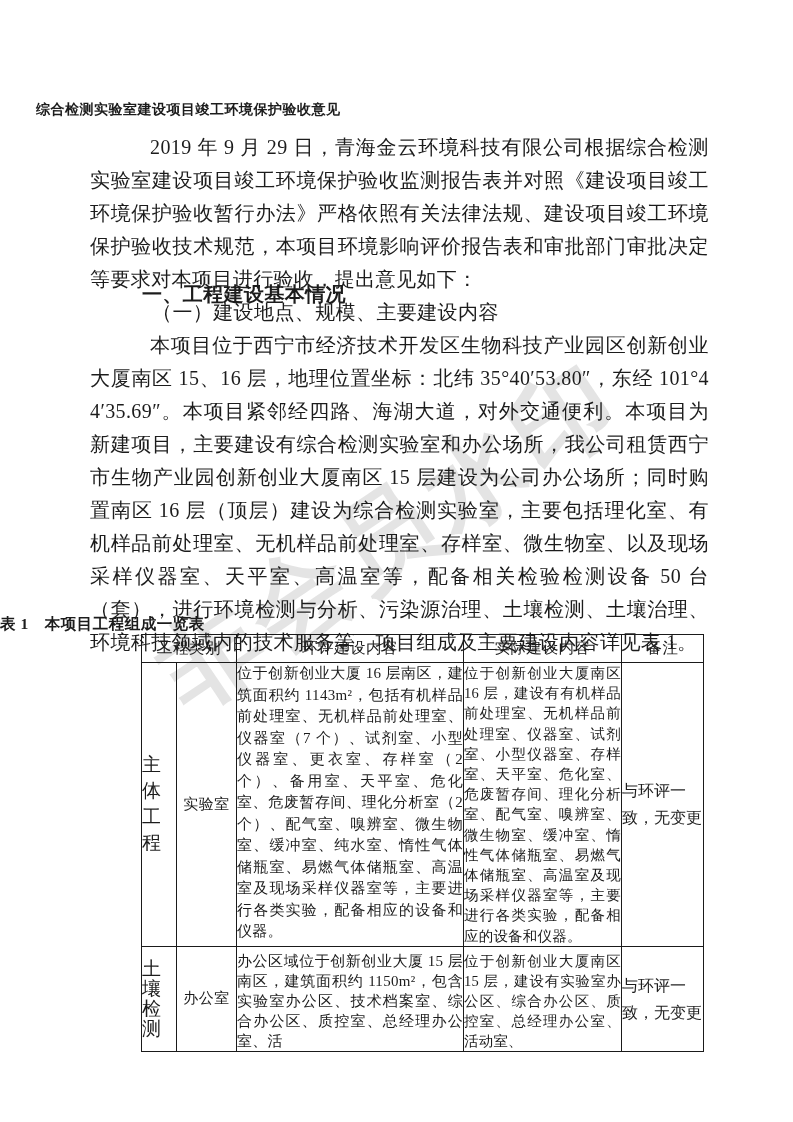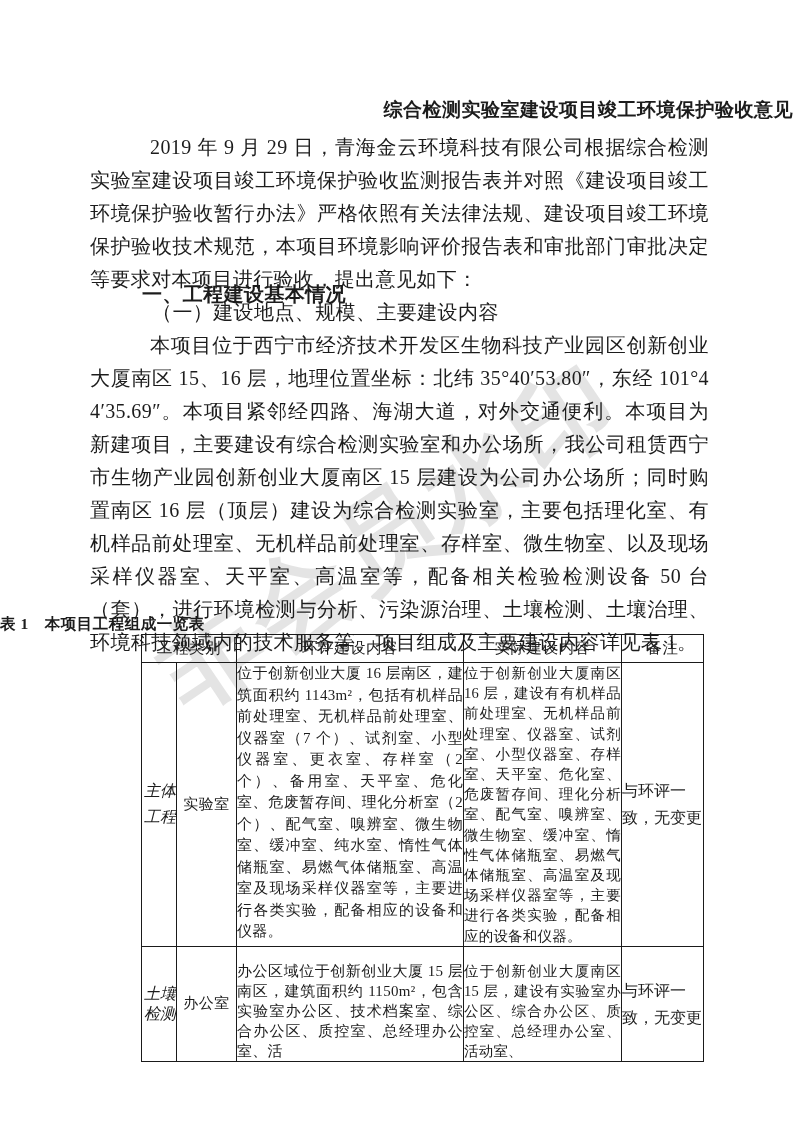--- a/index.html
+++ b/index.html
@@ -23,24 +23,25 @@
     color:rgba(90,90,90,0.16);
     transform:rotate(-34deg);
     transform-origin:center center;
     white-space:nowrap;
     pointer-events:none;
     z-index:0;
   }
   .content{position:relative;z-index:1;}
   .title{
     position:absolute;top:93px;left:0;right:0;
-    text-align:right;
-    font-size:19px;font-weight:bold;
+    text-align:left;
+    font-size:14px;font-weight:bold;
     line-height:33px;
     letter-spacing:0.5px;
+    padding-left:36px;
   }
   .para{
     position:absolute;left:90px;width:619px;
     font-size:20px;line-height:33px;
     letter-spacing:0.4px;
     text-align:justify;
     word-break:break-all;
   }
   .p1{top:131px;text-indent:60px;}
   .h1{top:278px;text-indent:52px;font-weight:bold;}
@@ -68,27 +69,26 @@
     overflow:hidden;
   }
   tr.hdr th{
     height:27px;
     text-align:center;
     vertical-align:middle;
     font-size:15.5px;
     letter-spacing:0.5px;
   }
   td.cat{
-    text-align:right;
+    text-align:left;
     vertical-align:middle;
     padding:0 7px;
-    font-size:16px;
+    font-size:19px;
     line-height:26px;
     word-break:break-all;
-    font-style:italic;
   }
   td.cat2{line-height:20px;}
   td.sub{
     text-align:center;
     vertical-align:middle;
     font-size:15px;
     letter-spacing:0.5px;
   }
   td.eia{
     vertical-align:top;
@@ -100,21 +100,21 @@
   }
   td.act{
     vertical-align:top;
     padding:6px 6px 0 8px;
     font-size:14.5px;
     line-height:20.2px;
     text-align:justify;
     word-break:break-all;
     letter-spacing:0.2px;
   }
-  td.eia.r2,td.act.r2{padding-top:14px;line-height:20px;}
+  td.eia.r2,td.act.r2{padding-top:4px;line-height:20px;}
   td.note{
     vertical-align:middle;
     padding:0 8px 0 13px;
     font-size:16px;
     line-height:27px;
     word-break:break-all;
     text-align:left;
   }
   .row1{height:269px;}
   .row2{height:80px;}

